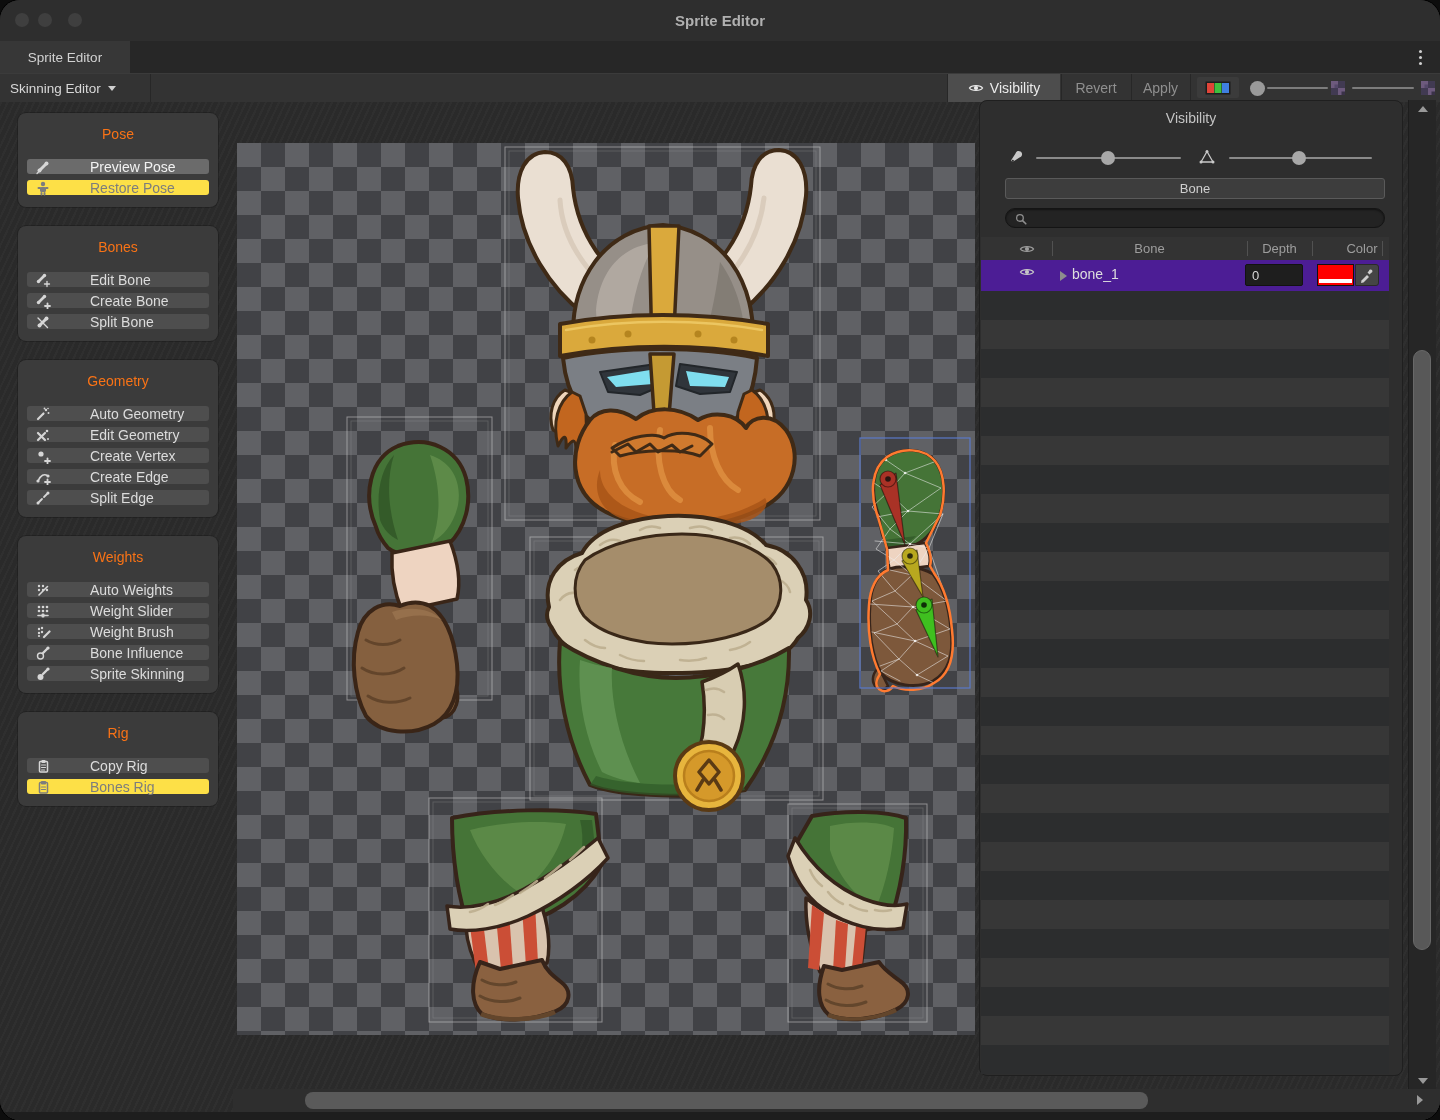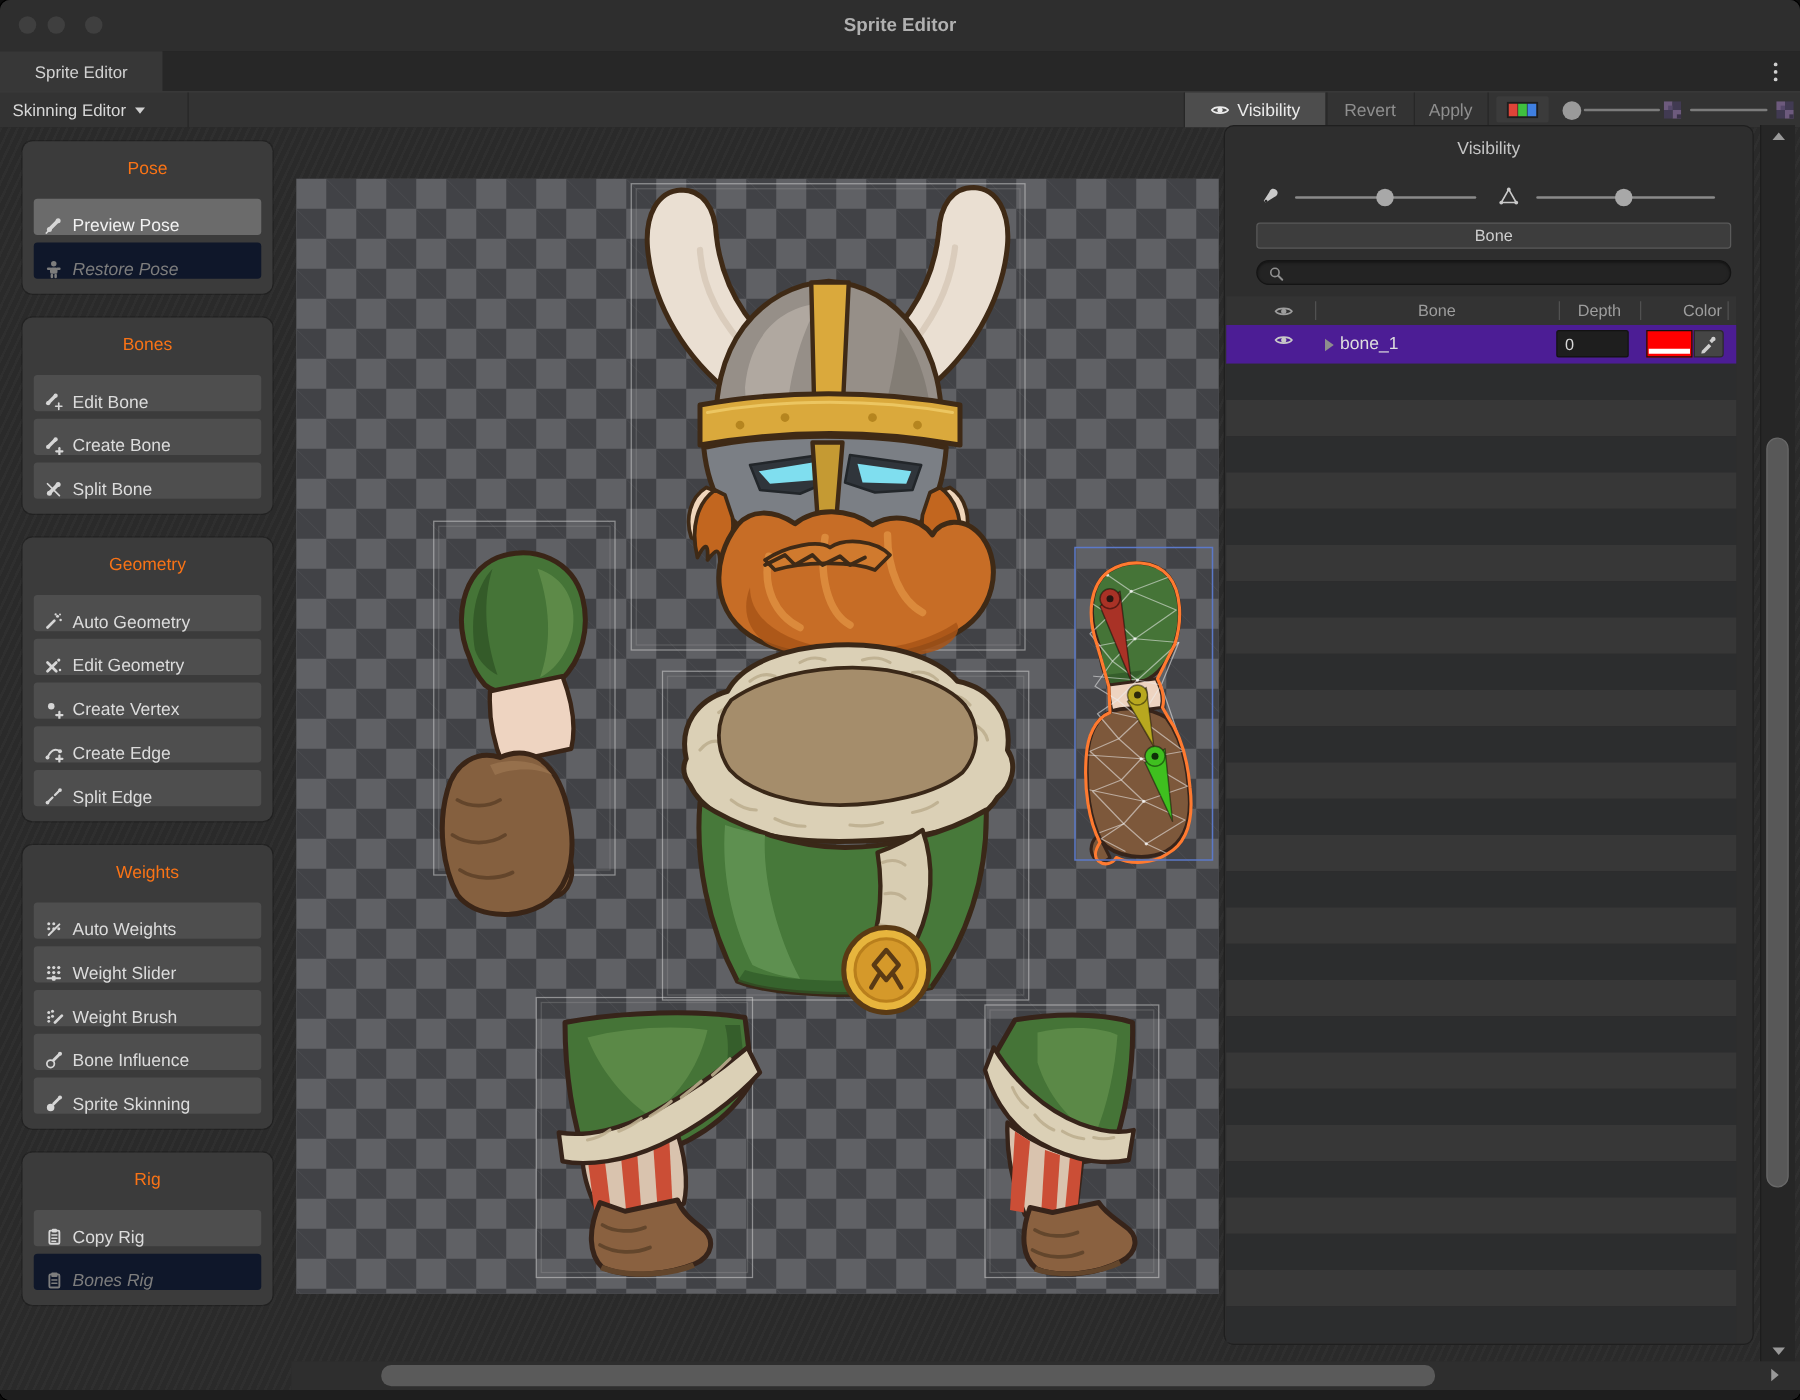--- a/index.html
+++ b/index.html
@@ -1,16 +1,16 @@
 <!DOCTYPE html>
 <html><head>
 <meta charset="utf-8">
 <style>
   html,body{margin:0;padding:0;background:#0d0d0d;font-family:"Liberation Sans",sans-serif;}
-  #win{position:relative;width:1440px;height:1120px;background:#2b2b2b;border-radius:8px;overflow:hidden;box-shadow:0 0 0 1px #000;}
+  #win{position:relative;width:1440px;height:1120px;background:#2b2b2b;border-radius:20px;overflow:hidden;box-shadow:0 0 0 1px #000;}
   
   .titlebar{position:absolute;top:0;left:0;right:0;height:41px;background:#2e2e2e;border-bottom:1px solid #222;}
   .tl{position:absolute;top:13px;width:14px;height:14px;border-radius:50%;background:#3f3f3f;}
   .wtitle{position:absolute;top:0;left:0;width:100%;line-height:41px;text-align:center;color:#b0b0b0;font-weight:bold;font-size:15px;}
   
   .tabrow{position:absolute;top:41px;left:0;right:0;height:32px;background:#272727;}
   .tab{position:absolute;left:0;top:0;width:130px;height:32px;background:#373737;color:#d2d2d2;font-size:13.5px;display:flex;align-items:center;justify-content:center;}
   .kebab{position:absolute;right:18px;top:9px;width:3px;height:3px;border-radius:50%;background:#cfcfcf;box-shadow:0 6px 0 #cfcfcf,0 12px 0 #cfcfcf;}
   
   .moderow{position:absolute;top:73px;left:0;right:0;height:28px;background:#333;border-top:1px solid #3b3b3b;border-bottom:1px solid #252525;}
@@ -23,25 +23,25 @@
   .sl-thumb{position:absolute;width:15px;height:15px;border-radius:50%;background:#9a9a9a;}
   .sl-track{position:absolute;height:2px;background:#7c7c7c;border-radius:1px;}
   .sl-check{position:absolute;width:14px;height:14px;display:flex;}
   
   .hatch{position:absolute;top:102px;left:0;right:0;bottom:0;background-color:#2a2a2a;
     background-image:repeating-linear-gradient(115deg,rgba(255,255,255,.025) 0 2px,rgba(0,0,0,0) 2px 6px);}
   
   #sidebar{position:absolute;left:8px;top:113px;width:220px;}
   .group{margin:0 10px 19px 10px;background:#3b3b3b;border-radius:8px;padding:4px 9px 12px 9px;box-shadow:0 0 0 1px rgba(0,0,0,.2);}
   .gtitle{text-align:center;color:#f97316;font-size:14px;padding:9px 0 11px;}
-  .btn{height:29px;margin-top:6px;background:#4e4e4e;border-radius:3px;display:flex;align-items:flex-end;padding:0 8px;color:#dcdcdc;font-size:14px;cursor:default;}
+  .btn{height:15px;margin-top:6px;background:#4e4e4e;border-radius:3px;display:flex;align-items:flex-start;padding:0 8px;color:#dcdcdc;font-size:14px;cursor:default;gap:32px;}
   .btn:first-of-type{margin-top:0;}
   .btn .icon{width:16px;height:16px;margin-right:7px;display:inline-flex;color:#d6d6d6;flex:none;}
   .btn.active{background:#6b6b6b;color:#f2f2f2;}
-  .btn.disabled{background:#0f172a;color:#7d7d7d;font-style:italic;}
+  .btn.disabled{background:#fde047;color:#7d7d7d;}
   .btn.disabled .icon{color:#7d7d7d;}
   
   #checker{position:absolute;left:237px;top:143px;width:738px;height:892px;background-color:#606165;
     background-image:linear-gradient(45deg,#414246 25%,transparent 25%,transparent 75%,#414246 75%),
                      linear-gradient(45deg,#414246 25%,transparent 25%,transparent 75%,#414246 75%);
     background-position:0 0,24px 24px;background-size:48px 48px;}
   #canvas-svg{position:absolute;left:237px;top:143px;}
   .selrect{fill:none;stroke:#d2d2d2;stroke-opacity:.55;stroke-width:1;}
   .selrect2{fill:none;stroke:#9a9a9a;stroke-opacity:.3;stroke-width:1;}
   .bluerect{fill:none;stroke:#5b79c9;stroke-width:1.2;}

